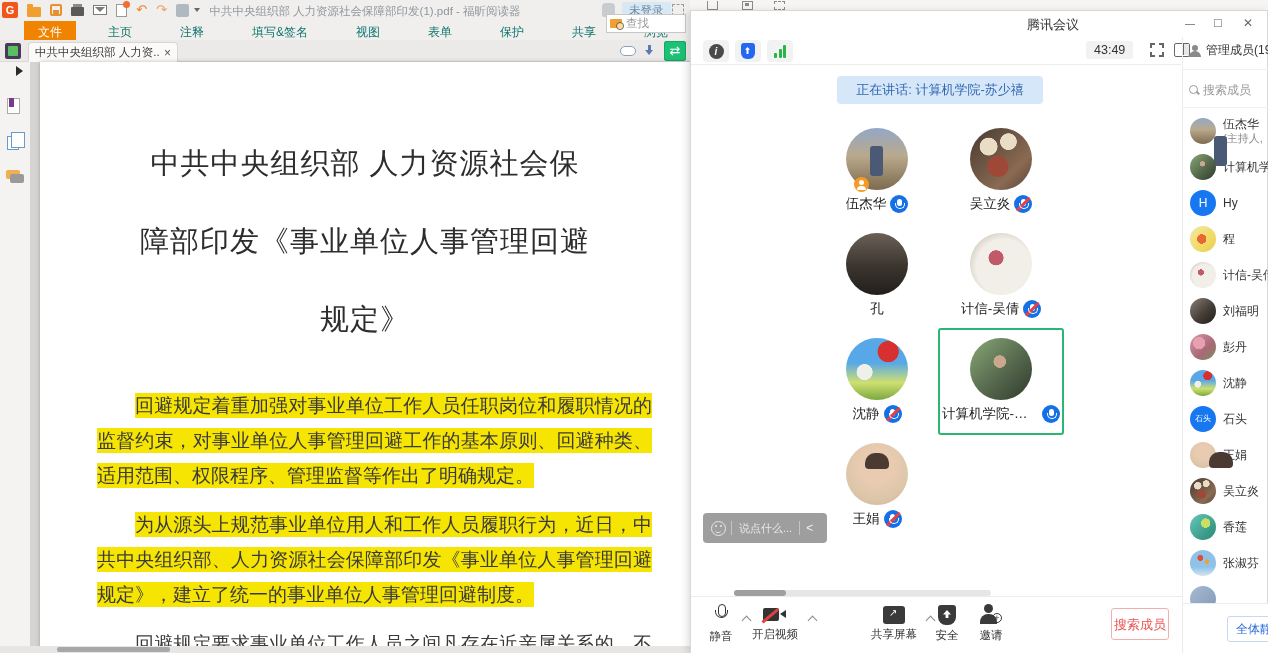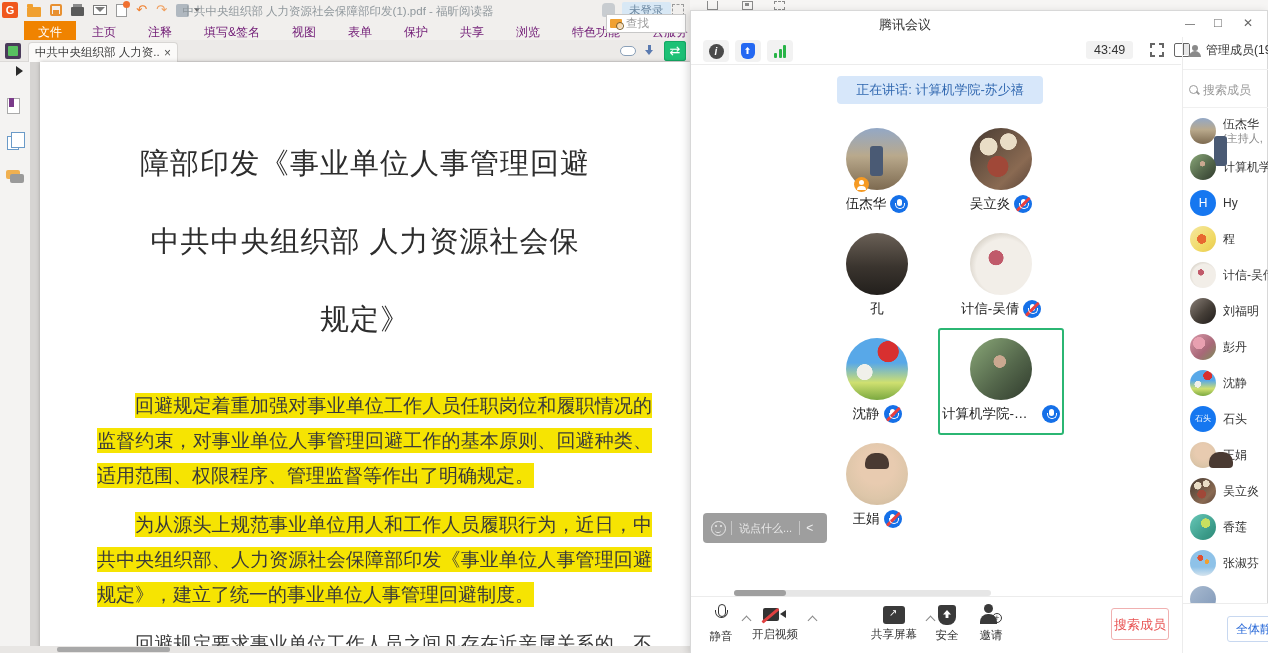--- a/index.html
+++ b/index.html
@@ -21,28 +21,28 @@
   .icn-print::before { content:""; position:absolute; left:2px; top:-3px; width:9px; height:3px; background:#8a8a8a;}
   .icn-mail { width:14px; height:10px; border:1.5px solid #7a7a7a; background:#fff; position:relative;}
   .icn-mail::before { content:""; position:absolute; left:1px; top:1px; width:0; height:0;
     border-left:5px solid transparent; border-right:5px solid transparent; border-top:5px solid #7a7a7a;}
   .icn-newdoc { width:11px; height:13px; background:#fff; border:1.5px solid #9a9a9a; position:relative;}
   .icn-newdoc::before { content:""; position:absolute; right:-4px; top:-4px; width:7px; height:7px; background:#f07030; border-radius:50%;}
   .icn-undo,.icn-redo { font-size:13px; color:#f08030; line-height:14px;}
   .icn-redo { color:#f0a060;}
   .icn-stamp { width:13px; height:13px; background:#b0b8c0; border-radius:2px; position:relative;}
   .icn-caret { width:0; height:0; border-left:3px solid transparent; border-right:3px solid transparent; border-top:4px solid #666; margin-left:-4px;}
-  .pdf-title { position:absolute; left:138px; top:4px; width:400px; text-align:center;
+  .pdf-title { position:absolute; left:165px; top:4px; width:400px; text-align:center;
     font-size:11.5px; color:#8f979c; white-space:nowrap; overflow:hidden;}
   .icn-hand { position:absolute; left:602px; top:3px; width:13px; height:14px; background:#c8ccd0; border-radius:4px 4px 2px 2px;}
   .login-chip { position:absolute; left:622px; top:2px; padding:1px 7px; background:#d8e8f5;
     color:#6a86a0; font-size:11.5px; border-radius:2px;}
   .icn-expand { position:absolute; left:672px; top:4px; width:12px; height:12px; border:1px dashed #9a9a9a;}
-  .pdf-menubar { position:absolute; left:24px; top:22px; height:20px; display:flex; align-items:center; gap:0; }
-  .menu-item { font-size:12px; color:#701a75; padding:2px 16px; white-space:nowrap;}
+  .pdf-menubar { position:absolute; left:24px; top:22px; height:20px; display:flex; align-items:center; gap:16px; }
+  .menu-item { font-size:12px; color:#0f766e; padding:2px 16px; white-space:nowrap;}
   .menu-item.active { background:#f08300; color:#fff; padding:3px 14px;}
   .pdf-search { position:absolute; left:606px; top:14px; width:80px; height:19px; background:#fff;
     border:1px solid #c8c8c8; display:flex; align-items:center; font-size:11.5px; color:#9a9a9a;}
   .icn-searchfolder { width:12px; height:9px; background:#f0a030; border-radius:1px; margin:0 4px 0 3px; position:relative;}
   .icn-searchfolder::after { content:""; position:absolute; right:-2px; bottom:-2px; width:6px; height:6px;
     border:1.5px solid #7a5a20; border-radius:50%; background:rgba(255,255,255,.6);}
   .pdf-tabbar { position:absolute; left:0; top:40px; width:690px; height:22px; background:#eceae8; border-bottom:1px solid #dcdad8;}
   .app-icon { position:absolute; left:5px; top:3px; width:16px; height:16px; background:#4a3a5a; border-radius:2px; position:absolute;}
   .app-icon::after { content:""; position:absolute; left:3px; top:3px; width:10px; height:10px; background:#58c060; border-radius:1px;}
   .doc-tab { position:absolute; left:28px; top:2px; width:150px; height:20px; background:#fbfaf9;
@@ -79,21 +79,21 @@
 
   
   .strip { position:absolute; left:690px; top:0; width:578px; height:12px; background:#f6f5f4;}
   .strip-icn { position:absolute; top:1px; width:11px; height:9px; border:1.5px solid #8a8a8a;}
   .strip-icn.u { border-top:none;}
   .strip-icn.b::after{ content:""; position:absolute; left:2px; top:1px; width:4px; height:3px; background:#8a8a8a;}
   .strip-icn.x { border-style:dashed;}
   .meet { position:absolute; left:690px; top:10px; width:578px; height:643px; background:#fff;
     border:1px solid #d8d8d8; box-shadow:-2px 2px 8px rgba(0,0,0,.15);}
   .m-titlebar { position:absolute; left:0; top:0; width:576px; height:26px;}
-  .m-title { position:absolute; left:188px; top:5px; width:200px; text-align:left; font-size:13px; color:#333;}
+  .m-title { position:absolute; left:188px; top:5px; width:200px; text-align:right; font-size:13px; color:#333;}
   .wc { position:absolute; top:2px; width:22px; height:20px; text-align:center; color:#666; font-size:13px; line-height:20px;}
   .wc-min::after{content:"—"; font-size:10px;}
   .wc-max::after{content:"□"; font-size:13px;}
   .wc-close::after{content:"✕"; font-size:12px;}
   .m-statusbar { position:absolute; left:0; top:26px; width:490px; height:28px; border-bottom:1px solid #ececec;}
   .st-btn { position:absolute; top:3px; width:26px; height:22px; background:#f2f2f2; border-radius:4px;
     display:flex; align-items:center; justify-content:center;}
   .icn-info { width:15px; height:15px; background:#4a4a4a; border-radius:50%; color:#fff; font-size:10px;
     font-style:italic; font-weight:bold; text-align:center; line-height:15px;}
   .icn-shield { width:14px; height:16px; background:#2468f2; border-radius:3px 3px 6px 6px; position:relative;}
@@ -287,22 +287,22 @@
     <div class="pdf-sidebar">
       <div class="sb-arrow"></div>
       <div class="sb-bookmark"></div>
       <div class="sb-pages"></div>
       <div class="sb-comments"></div>
     </div>
 
     <div class="pdf-docarea">
       <div class="page">
         <div class="doc-title">
+          <div>中共中央组织部 人力资源社会保</div>
           <div>障部印发《事业单位人事管理回避</div>
-          <div>中共中央组织部 人力资源社会保</div>
           <div>规定》</div>
         </div>
         <div class="doc-body">
           <p><span class="hl">回避规定着重加强对事业单位工作人员任职岗位和履职情况的监督约束，对事业单位人事管理回避工作的基本原则、回避种类、适用范围、权限程序、管理监督等作出了明确规定。</span></p>
           <p><span class="hl">为从源头上规范事业单位用人和工作人员履职行为，近日，中共中央组织部、人力资源社会保障部印发《事业单位人事管理回避规定》，建立了统一的事业单位人事管理回避制度。</span></p>
           <p>回避规定要求事业单位工作人员之间凡存在近亲属关系的，不得在同一事业单位聘用至具有直接上下级领导关系的管理岗位，不得在其中一方担任领导人员的事业单位聘用至从事组织（人事）、纪检监察、审计、财务工作的岗位，也不</p>
         </div>
       </div>
     </div>
     <div class="pdf-hscroll">

